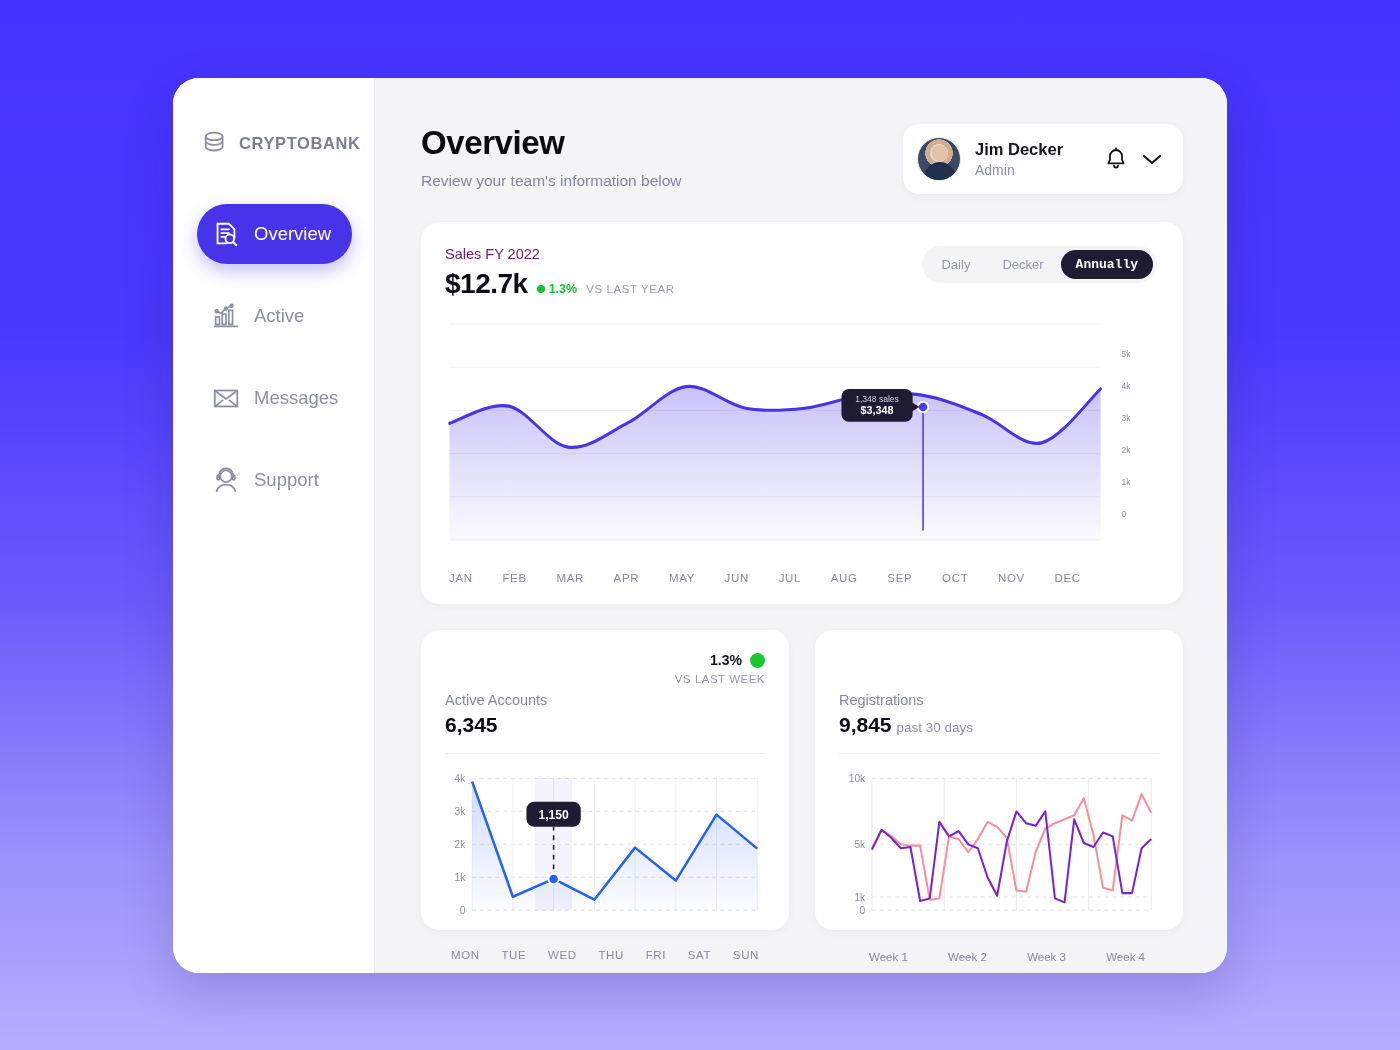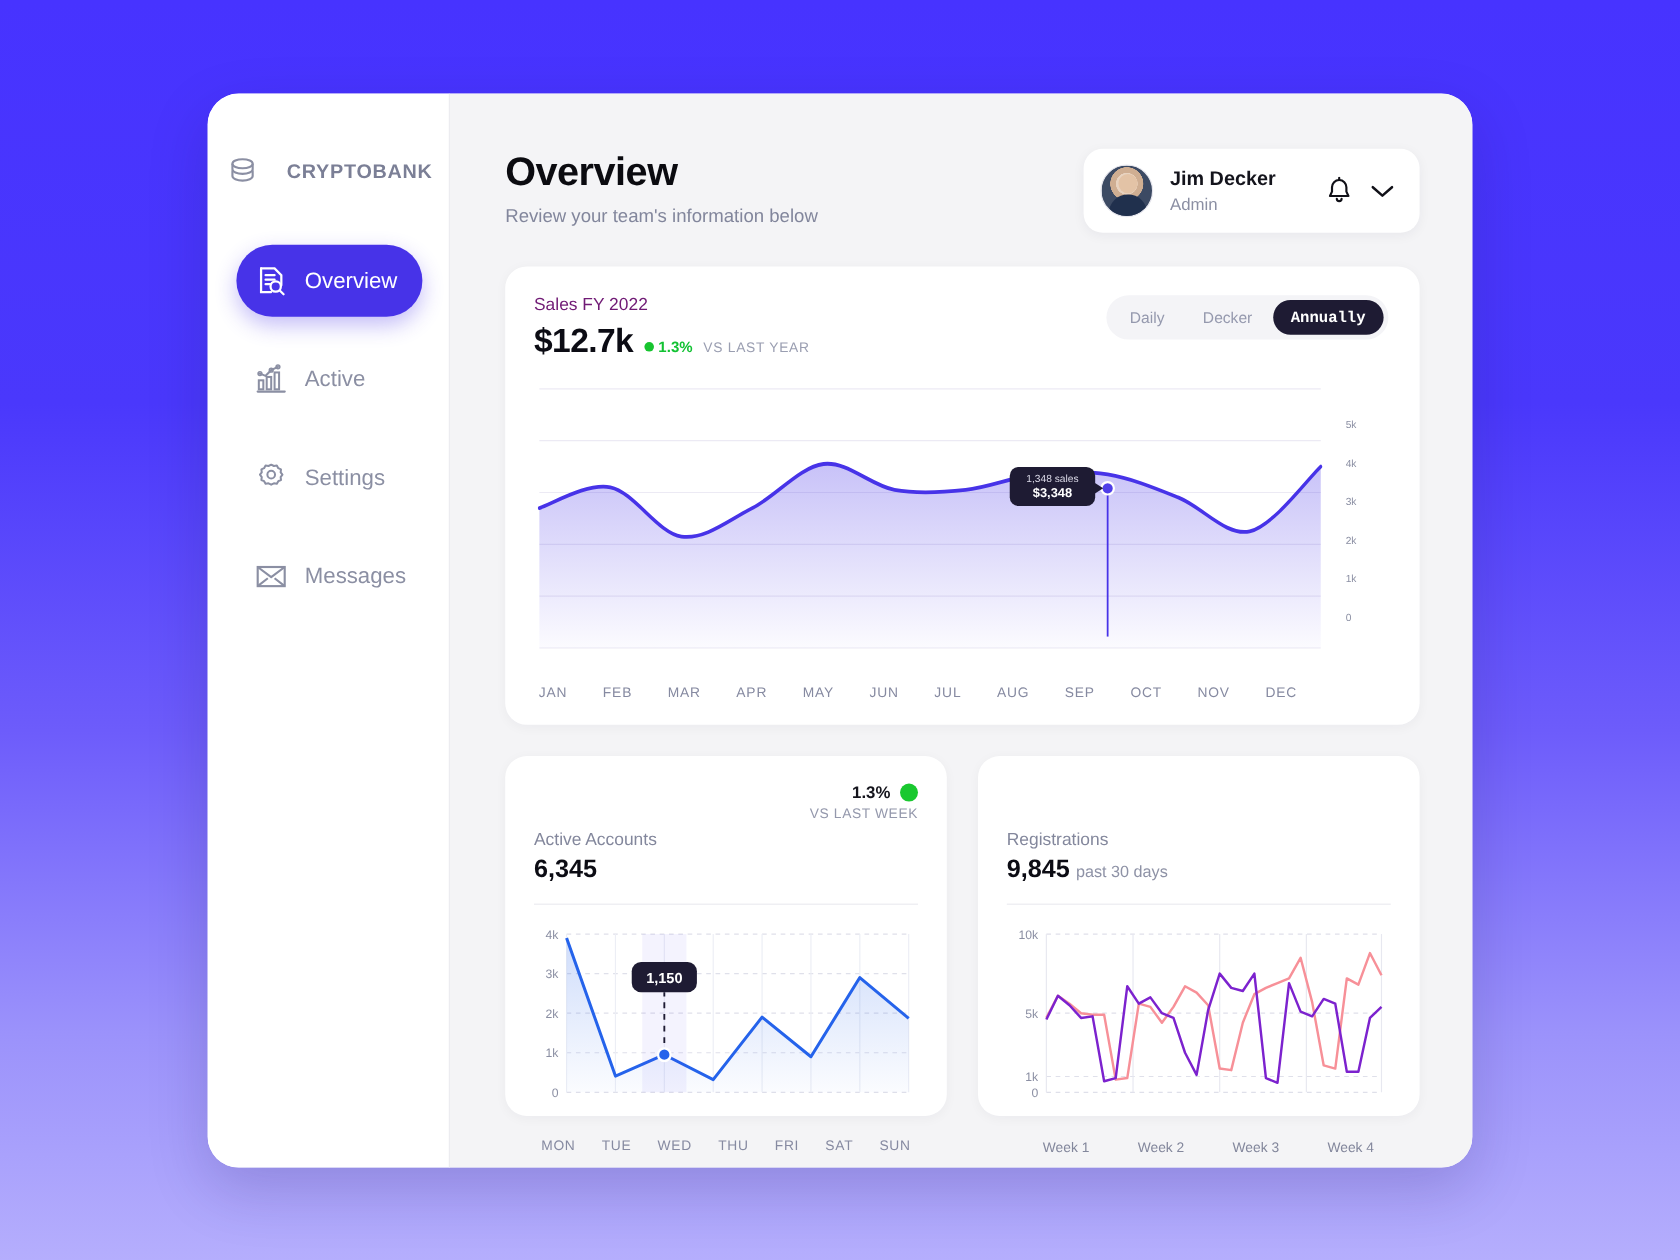--- a/index.html
+++ b/index.html
@@ -20,21 +20,21 @@
     box-shadow: 0 18px 50px rgba(25,15,90,0.18);
   }
   
   .sidebar {
     width: 202px;
     background: #ffffff;
     border-right: 1px solid #ececf0;
     padding-top: 50px;
     flex-shrink: 0;
   }
-  .brand { display: flex; align-items: center; gap: 20px; padding-left: 16px; margin-bottom: 46px; }
+  .brand { display: flex; align-items: center; gap: 8px; padding-left: 28px; margin-bottom: 46px; }
   .brand-name { font-size: 16.5px; font-weight: bold; letter-spacing: .6px; color: #7b7f96; }
   .nav { display: flex; flex-direction: column; }
   .nav-item {
     display: flex; align-items: center; gap: 13px;
     height: 60px; margin: 0 22px 22px 24px;
     padding-left: 14px;
     border-radius: 30px;
     color: #8b8fa3; font-size: 18.5px;
     cursor: pointer;
   }
@@ -145,36 +145,39 @@
           <rect x="12" y="14" width="4" height="11" stroke="#8b8fa3" stroke-width="1.8"></rect>
           <rect x="19" y="10" width="4" height="15" stroke="#8b8fa3" stroke-width="1.8"></rect>
           <path d="M6 11l5 2 5-5 6-3" stroke="#8b8fa3" stroke-width="1.8" stroke-linecap="round"></path>
           <circle cx="6" cy="11" r="1.6" stroke="#8b8fa3" stroke-width="1.5"></circle>
           <circle cx="16" cy="8" r="1.6" stroke="#8b8fa3" stroke-width="1.5"></circle>
           <circle cx="22" cy="5" r="1.6" stroke="#8b8fa3" stroke-width="1.5"></circle>
         </svg>
         <span class="lbl">Active</span>
       </div>
 
-      <div class="nav-item">
-        <svg class="nav-icon" viewBox="0 0 32 32" fill="none">
-          <path d="M16 4.5l2.4 1.2 2.6-.4 1.3 2.3 2.4 1.1-.3 2.6 1.6 2.1-1.6 2.1.3 2.6-2.4 1.1-1.3 2.3-2.6-.4L16 22.3l-2.4-1.2-2.6.4-1.3-2.3-2.4-1.1.3-2.6L6 13.4l1.6-2.1-.3-2.6 2.4-1.1 1.3-2.3 2.6.4L16 4.5z" stroke="#8b8fa3" stroke-width="1.8" stroke-linejoin="round"></path>
-          <circle cx="16" cy="13.4" r="3.4" stroke="#8b8fa3" stroke-width="1.8"></circle>
-        </svg>
-        <span class="lbl">Settings</span>
-      </div>
 
       <div class="nav-item">
         <svg class="nav-icon" viewBox="0 0 32 32" fill="none">
           <rect x="4" y="8" width="24" height="17" stroke="#8b8fa3" stroke-width="1.9"></rect>
           <path d="M4 8l12 9 12-9M4 25l9-7M28 25l-9-7" stroke="#8b8fa3" stroke-width="1.9" stroke-linejoin="round"></path>
         </svg>
         <span class="lbl">Messages</span>
       </div>
 
+      <div class="nav-item">
+        <svg class="nav-icon" viewBox="0 0 32 32" fill="none">
+          <circle cx="16" cy="12" r="6.2" stroke="#8b8fa3" stroke-width="1.9"></circle>
+          <path d="M8.5 13V11a7.5 7.5 0 0115 0v2" stroke="#8b8fa3" stroke-width="1.9" stroke-linecap="round"></path>
+          <rect x="6.4" y="11" width="3" height="5" rx="1.5" stroke="#8b8fa3" stroke-width="1.7"></rect>
+          <rect x="22.6" y="11" width="3" height="5" rx="1.5" stroke="#8b8fa3" stroke-width="1.7"></rect>
+          <path d="M6 28c1.6-4.6 5.4-7 10-7s8.4 2.4 10 7" stroke="#8b8fa3" stroke-width="1.9" stroke-linecap="round"></path>
+        </svg>
+        <span class="lbl">Support</span>
+      </div>
     </nav>
   </aside>
 
   <section class="main">
 
     <div class="topbar">
       <div>
         <div class="page-title">Overview</div>
         <div class="page-sub">Review your team's information below</div>
       </div>

